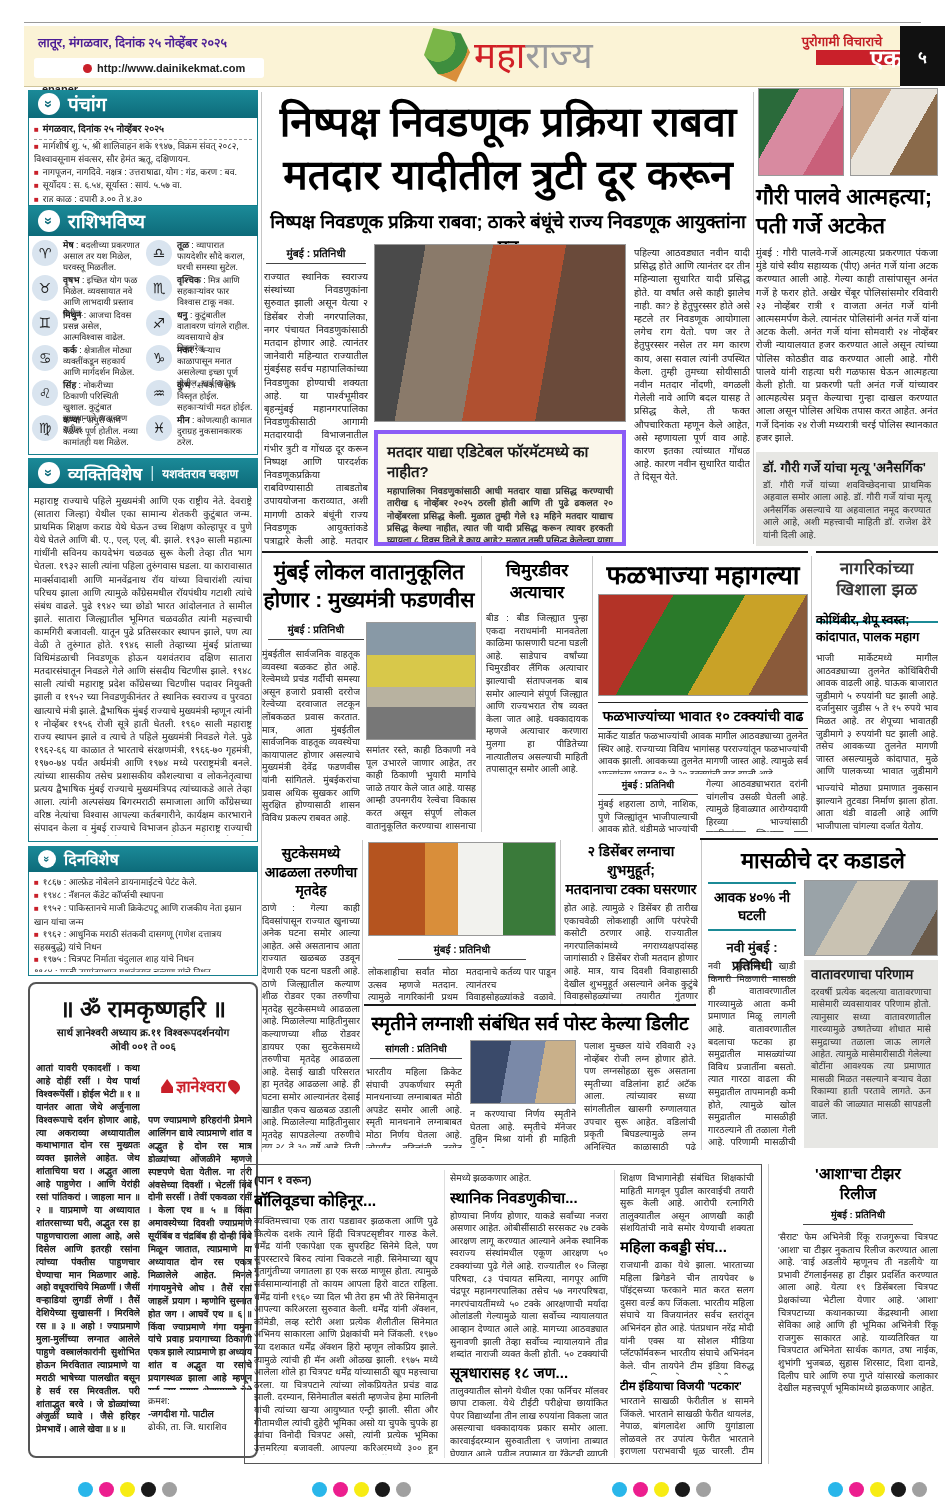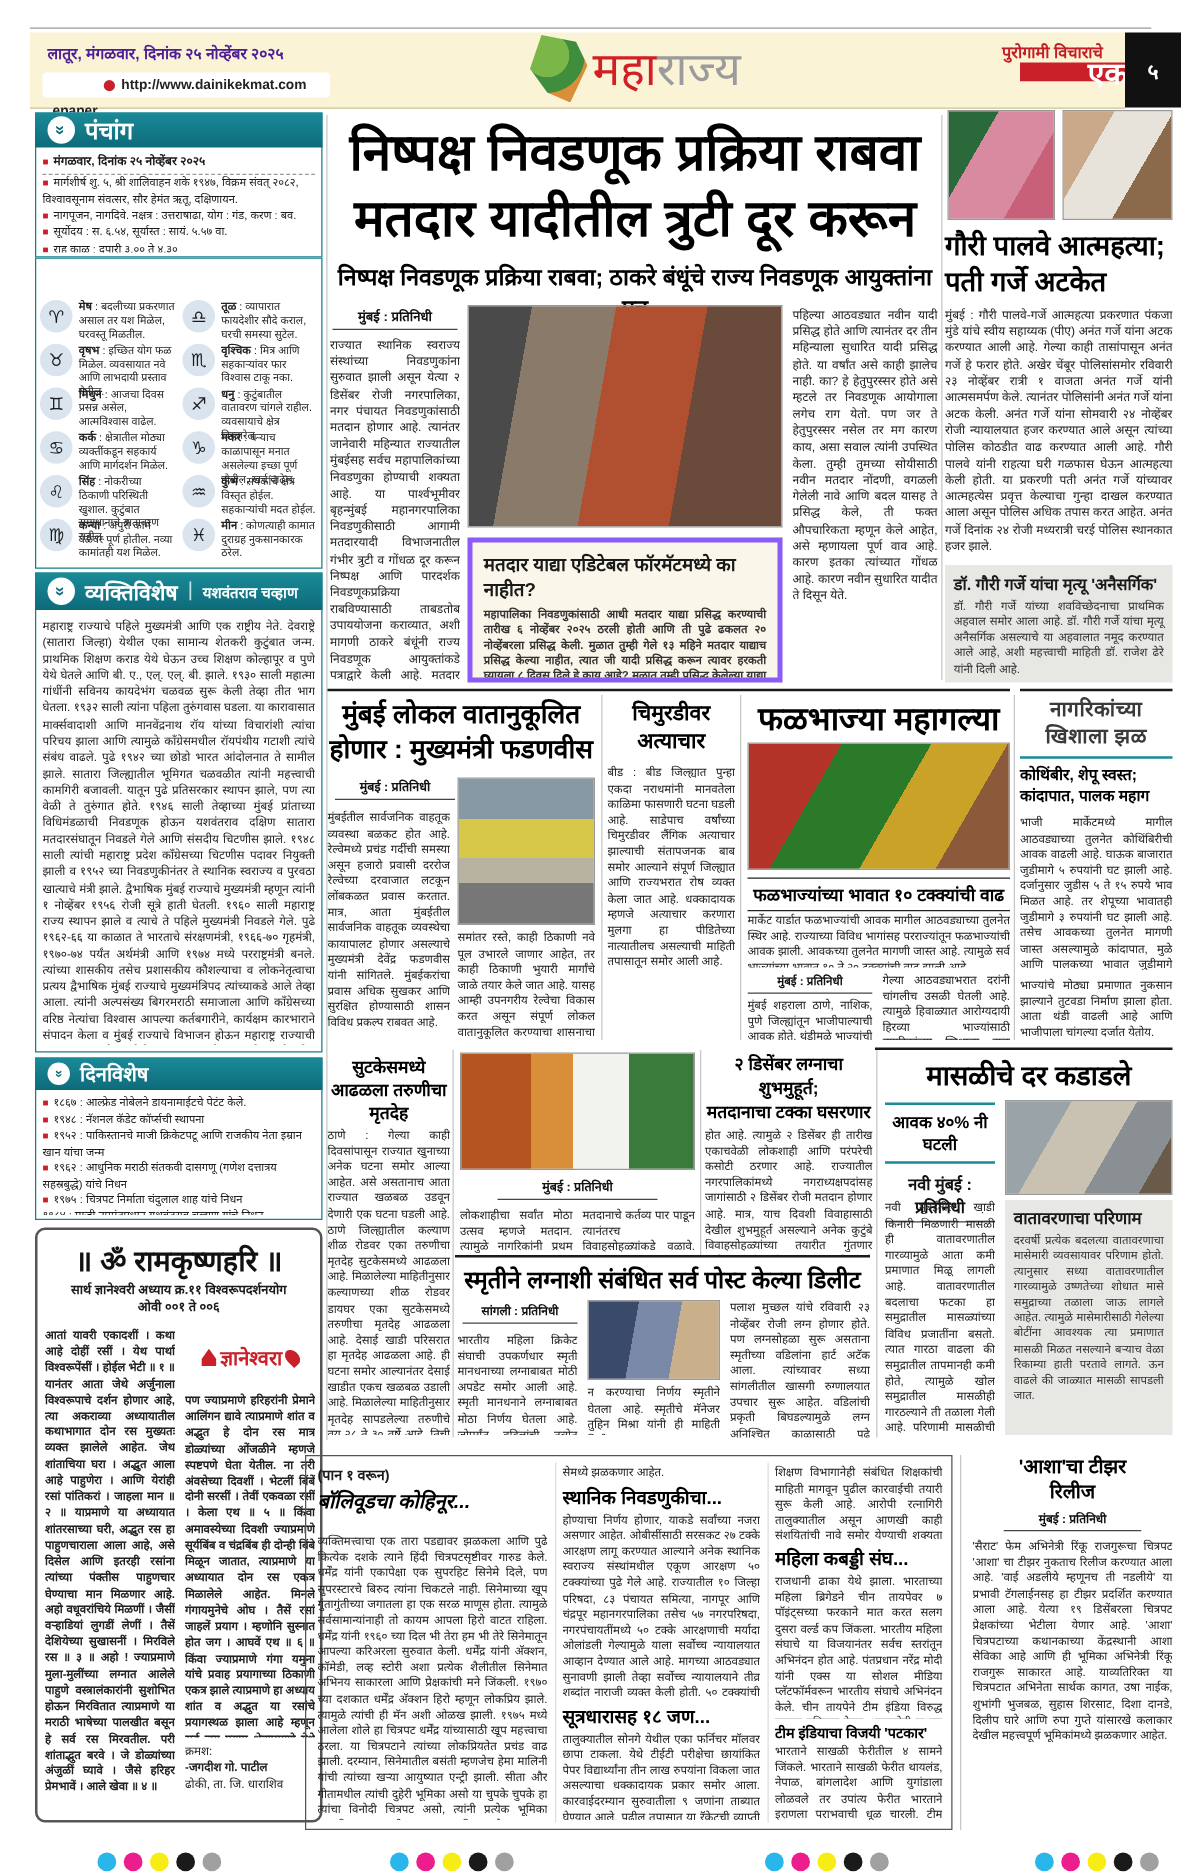--- a/index.html
+++ b/index.html
@@ -64,20 +64,26 @@
     <span class="redsq">■</span><span>मंगळवार, दिनांक २५ नोव्हेंबर २०२५</span>
   </div>
   <div class="abs" style="left:34px;top:140px;width:218px;font-size:8.9px;line-height:12.4px;overflow:hidden;height:62px;">
     <div><span class="redsq">■</span><span>मार्गशीर्ष शु. ५, श्री शालिवाहन शके १९४७, विक्रम संवत् २०८२, विश्वावसूनाम संवत्सर, सौर हेमंत ऋतू, दक्षिणायन.</span></div>
     <div><span class="redsq">■</span><span>नागपूजन, नागदिवे. नक्षत्र : उत्तराषाढा, योग : गंड, करण : बव.</span></div>
     <div><span class="redsq">■</span><span>सूर्योदय : स. ६.५४, सूर्यास्त : सायं. ५.५७ वा.</span></div>
     <div><span class="redsq">■</span><span>राहू काळ : दुपारी ३.०० ते ४.३०</span></div>
   </div>
 
   <div class="abs sect-box" style="left:28px;top:206px;width:230px;height:249px;"></div>
+  <div class="abs teal-header" style="left:28px;top:206px;width:230px;height:30px;">
+    <span class="chev">
+        <span>»</span>
+      </span>
+    <span style="font-size:19px;font-weight:bold;">राशिभविष्य</span>
+  </div>
   <div class="abs" style="left:32px;top:240px;width:222px;height:212px;display:grid;grid-template-columns:1fr 1fr;grid-auto-rows:35px;column-gap:6px;row-gap:0;overflow:hidden;">
     <div class="zodiac-item">
         <span class="zodiac-circle">♈</span>
         <span class="zodiac-text"><b>मेष</b> : <span>बदलीच्या प्रकरणात असाल तर यश मिळेल, घरवस्तू मिळतील.</span></span>
       </div>
     <div class="zodiac-item">
         <span class="zodiac-circle">♎</span>
         <span class="zodiac-text"><b>तूळ</b> : <span>व्यापारात फायदेशीर सौदे कराल, घरची समस्या सुटेल.</span></span>
       </div>
     <div class="zodiac-item">
@@ -224,21 +230,21 @@
   <div class="abs headline center" style="left:598px;top:702px;width:210px;font-size:14px;border-top:1px solid #222;border-bottom:1px solid #222;padding:3px 0;">फळभाज्यांच्या भावात १० टक्क्यांची वाढ</div>
   <div class="abs smalltxt" style="left:598px;top:730px;width:210px;height:44px;">मार्केट यार्डात फळभाज्यांची आवक मागील आठवड्याच्या तुलनेत स्थिर आहे. राज्याच्या विविध भागांसह परराज्यांतून फळभाज्यांची आवक झाली. आवकच्या तुलनेत मागणी जास्त आहे. त्यामुळे सर्व भाज्यांच्या भावात १० ते २० टक्क्यांची वाढ झाली आहे.</div>
   <div class="abs" style="left:598px;top:778px;width:100px;height:54px;overflow:hidden;">
     <div class="dateline" style="font-size:9.3px;margin-bottom:3px;">मुंबई : प्रतिनिधी</div>
     <div class="smalltxt">मुंबई शहराला ठाणे, नाशिक, पुणे जिल्ह्यांतून भाजीपाल्याची आवक होते. थंडीमुळे भाज्यांची आवक घटली असून दरांवर परिणाम झाला आहे.</div>
   </div>
   <div class="abs smalltxt" style="left:706px;top:778px;width:102px;height:54px;">गेल्या आठवड्याभरात दरांनी चांगलीच उसळी घेतली आहे. त्यामुळे हिवाळ्यात आरोग्यदायी हिरव्या भाज्यांसाठी नागरिकांच्या खिशाला झळ बसत आहे. मेथी, पालक, कांदापात व इतर फळभाज्याही ३० ते ५० रुपयांच्या आसपास दराने विक्रीस येत आहेत. गेल्या महिन्यात</div>
 
   <div class="abs vrule" style="left:811px;top:556px;height:276px;"></div>
 
-  <div class="abs outline-kicker center" style="left:816px;top:558px;width:122px;font-size:16.5px;line-height:21px;border-bottom:2px solid #1b8a96;padding-bottom:5px;">
+  <div class="abs outline-kicker center" style="left:816px;top:558px;width:122px;font-size:16.5px;line-height:21px;border-bottom:2px solid #1b8a96;padding-bottom:21px;">
     <div>नागरिकांच्या</div>
       <div>खिशाला झळ</div>
   </div>
   <div class="abs headline" style="left:816px;top:612px;width:122px;font-size:12.5px;line-height:16.5px;">कोथिंबीर, शेपू स्वस्त; कांदापात, पालक महाग</div>
   <div class="abs smalltxt" style="left:816px;top:652px;width:122px;height:124px;">भाजी मार्केटमध्ये मागील आठवड्याच्या तुलनेत कोथिंबिरीची आवक वाढली आहे. घाऊक बाजारात जुडीमागे ५ रुपयांनी घट झाली आहे. दर्जानुसार जुडीस ५ ते १५ रुपये भाव मिळत आहे. तर शेपूच्या भावातही जुडीमागे ३ रुपयांनी घट झाली आहे. तसेच आवकच्या तुलनेत मागणी जास्त असल्यामुळे कांदापात, मुळे आणि पालकच्या भावात जुडीमागे प्रत्येकी ५ रुपयांनी वाढ झाली आहे.</div>
   <div class="abs smalltxt" style="left:816px;top:782px;width:122px;height:50px;">भाज्यांचे मोठ्या प्रमाणात नुकसान झाल्याने तुटवडा निर्माण झाला होता. आता थंडी वाढली आहे आणि भाजीपाला चांगल्या दर्जात येतोय.</div>
 
   <div class="abs hrule" style="left:700px;top:838px;width:238px;height:2px;"></div>
 
   <div class="abs headline center" style="left:262px;top:844px;width:98px;font-size:14px;line-height:18.5px;">सुटकेसमध्ये आढळला तरुणीचा मृतदेह</div>
@@ -274,21 +280,21 @@
   <div class="abs headline center" style="left:364px;top:1010px;width:332px;font-size:19px;">स्मृतीने लग्नाशी संबंधित सर्व पोस्ट केल्या डिलीट</div>
   <div class="abs dateline" style="left:370px;top:1042px;width:92px;font-size:9.6px;">सांगली : प्रतिनिधी</div>
   <div class="abs smalltxt" style="left:366px;top:1066px;width:96px;height:82px;">भारतीय महिला क्रिकेट संघाची उपकर्णधार स्मृती मानधनाच्या लग्नाबाबत मोठी अपडेट समोर आली आहे. स्मृती मानधनाने लग्नाबाबत मोठा निर्णय घेतला आहे. जोपर्यंत वडिलांची तब्येत पूर्णपणे बरी होत नाही तोपर्यंत लग्न</div>
   <div class="abs photo" style="left:470px;top:1040px;width:106px;height:64px;background:linear-gradient(100deg,#3a4a6a 0 35%,#7a89a8 35% 65%,#c9b08a 65% 100%);"></div>
   <div class="abs smalltxt" style="left:470px;top:1108px;width:106px;height:40px;">न करण्याचा निर्णय स्मृतीने घेतला आहे. स्मृतीचे मॅनेजर तुहिन मिश्रा यांनी ही माहिती दिली.</div>
   <div class="abs smalltxt" style="left:584px;top:1040px;width:112px;height:110px;">पलाश मुच्छल यांचे रविवारी २३ नोव्हेंबर रोजी लग्न होणार होते. पण लग्नसोहळा सुरू असताना स्मृतीच्या वडिलांना हार्ट अटॅक आला. त्यांच्यावर सध्या सांगलीतील खासगी रुग्णालयात उपचार सुरू आहेत. वडिलांची प्रकृती बिघडल्यामुळे लग्न अनिश्चित काळासाठी पुढे ढकलण्यात आले.</div>
 
   <div class="abs" style="left:244px;top:1164px;width:518px;height:300px;border:1px solid #555;box-sizing:border-box;"></div>
   <div class="abs" style="left:254px;top:1172px;width:184px;height:284px;overflow:hidden;">
     <div style="font-size:11.5px;font-weight:bold;">(पान १ वरून)</div>
-    <div class="headline" style="font-size:16px;margin:2px 0 16px;font-style:italic;">बॉलिवूडचा कोहिनूर...</div>
+    <div class="headline" style="font-size:16px;margin:2px 0 4px;">बॉलिवूडचा कोहिनूर...</div>
     <div class="smalltxt" style="height:240px;">व्यक्तिमत्त्वाचा एक तारा पडद्यावर झळकला आणि पुढे कित्येक दशके त्याने हिंदी चित्रपटसृष्टीवर गारुड केले. धर्मेंद्र यांनी एकापेक्षा एक सुपरहिट सिनेमे दिले, पण सुपरस्टारचे बिरुद त्यांना चिकटले नाही. सिनेमाच्या खूप गुंतागुंतीच्या जगातला हा एक सरळ माणूस होता. त्यामुळे सर्वसामान्यांनाही तो कायम आपला हिरो वाटत राहिला. धर्मेंद्र यांनी १९६० च्या दिल भी तेरा हम भी तेरे सिनेमातून आपल्या करिअरला सुरुवात केली. धर्मेंद्र यांनी अ‍ॅक्शन, कॉमेडी, लव्ह स्टोरी अशा प्रत्येक शैलीतील सिनेमात अभिनय साकारला आणि प्रेक्षकांची मने जिंकली. १९७० च्या दशकात धर्मेंद्र अ‍ॅक्शन हिरो म्हणून लोकप्रिय झाले. त्यामुळे त्यांची ही मॅन अशी ओळख झाली. १९७५ मध्ये आलेला शोले हा चित्रपट धर्मेंद्र यांच्यासाठी खूप महत्त्वाचा ठरला. या चित्रपटाने त्यांच्या लोकप्रियतेत प्रचंड वाढ झाली. दरम्यान, सिनेमातील बसंती म्हणजेच हेमा मालिनी यांची त्यांच्या खऱ्या आयुष्यात एन्ट्री झाली. सीता और गीतामधील त्यांची दुहेरी भूमिका असो या चुपके चुपके हा त्यांचा विनोदी चित्रपट असो, त्यांनी प्रत्येक भूमिका उत्तमरित्या बजावली. आपल्या करिअरमध्ये ३०० हून अधिक चित्रपटांत काम करणाऱ्या धर्मेंद्र यांनी प्रत्येक पात्राने लोकांची मने जिंकली. धर्मेंद्र वयाच्या ८९ व्या वर्षीही चित्रपटसृष्टीत सक्रीय होते. धर्मेंद्र यांचे २ चित्रपट अद्याप प्रदर्शित झालेले नाहीत. ते इक्कीस व मैने प्यार किया फिर</div>
   </div>
   <div class="abs vrule" style="left:444px;top:1170px;height:288px;background:#ddd;"></div>
   <div class="abs" style="left:450px;top:1172px;width:158px;height:284px;overflow:hidden;">
     <div class="smalltxt">सेमध्ये झळकणार आहेत.</div>
     <div class="headline" style="font-size:15px;margin:2px 0 3px;">स्थानिक निवडणुकीचा...</div>
     <div class="smalltxt" style="height:148px;">होण्याचा निर्णय होणार, याकडे सर्वांच्या नजरा असणार आहेत. ओबीसींसाठी सरसकट २७ टक्के आरक्षण लागू करण्यात आल्याने अनेक स्थानिक स्वराज्य संस्थांमधील एकूण आरक्षण ५० टक्क्यांच्या पुढे गेले आहे. राज्यातील १० जिल्हा परिषदा, ८३ पंचायत समित्या, नागपूर आणि चंद्रपूर महानगरपालिका तसेच ५७ नगरपरिषदा, नगरपंचायतींमध्ये ५० टक्के आरक्षणाची मर्यादा ओलांडली गेल्यामुळे याला सर्वोच्च न्यायालयात आव्हान देण्यात आले आहे. मागच्या आठवड्यात सुनावणी झाली तेव्हा सर्वोच्च न्यायालयाने तीव्र शब्दांत नाराजी व्यक्त केली होती. ५० टक्क्यांची मर्यादा ओलांडल्यामुळे तेलंगणातील निवडणुकांना न्यायालयाने स्थगिती दिली आहे. त्यामुळे तब्बल पाच वर्षांनी लागलेल्या निवडणुकांवर पुन्हा अनिश्चिततेचे सावट पडले आहे.</div>
     <div class="headline" style="font-size:15px;margin:4px 0 3px;">सूत्रधारासह १८ जण...</div>
     <div class="smalltxt" style="height:84px;">तालुक्यातील सोनगे येथील एका फर्निचर मॉलवर छापा टाकला. येथे टीईटी परीक्षेचा छायांकित पेपर विद्यार्थ्यांना तीन लाख रुपयांना विकला जात असल्याचा धक्कादायक प्रकार समोर आला. कारवाईदरम्यान सुरुवातीला ९ जणांना ताब्यात घेण्यात आले. पुढील तपासात या रॅकेटची व्याप्ती वाढली असून, अटक केलेल्यांची संख्या १८ वर पोहोचली. अटक केलेल्यांमध्ये कोल्हापूर जिल्ह्यातील ५ शिक्षकांचा समावेश असल्याचे पोलिस तपासात उघड झाले. त्यामुळे</div>
   </div>

